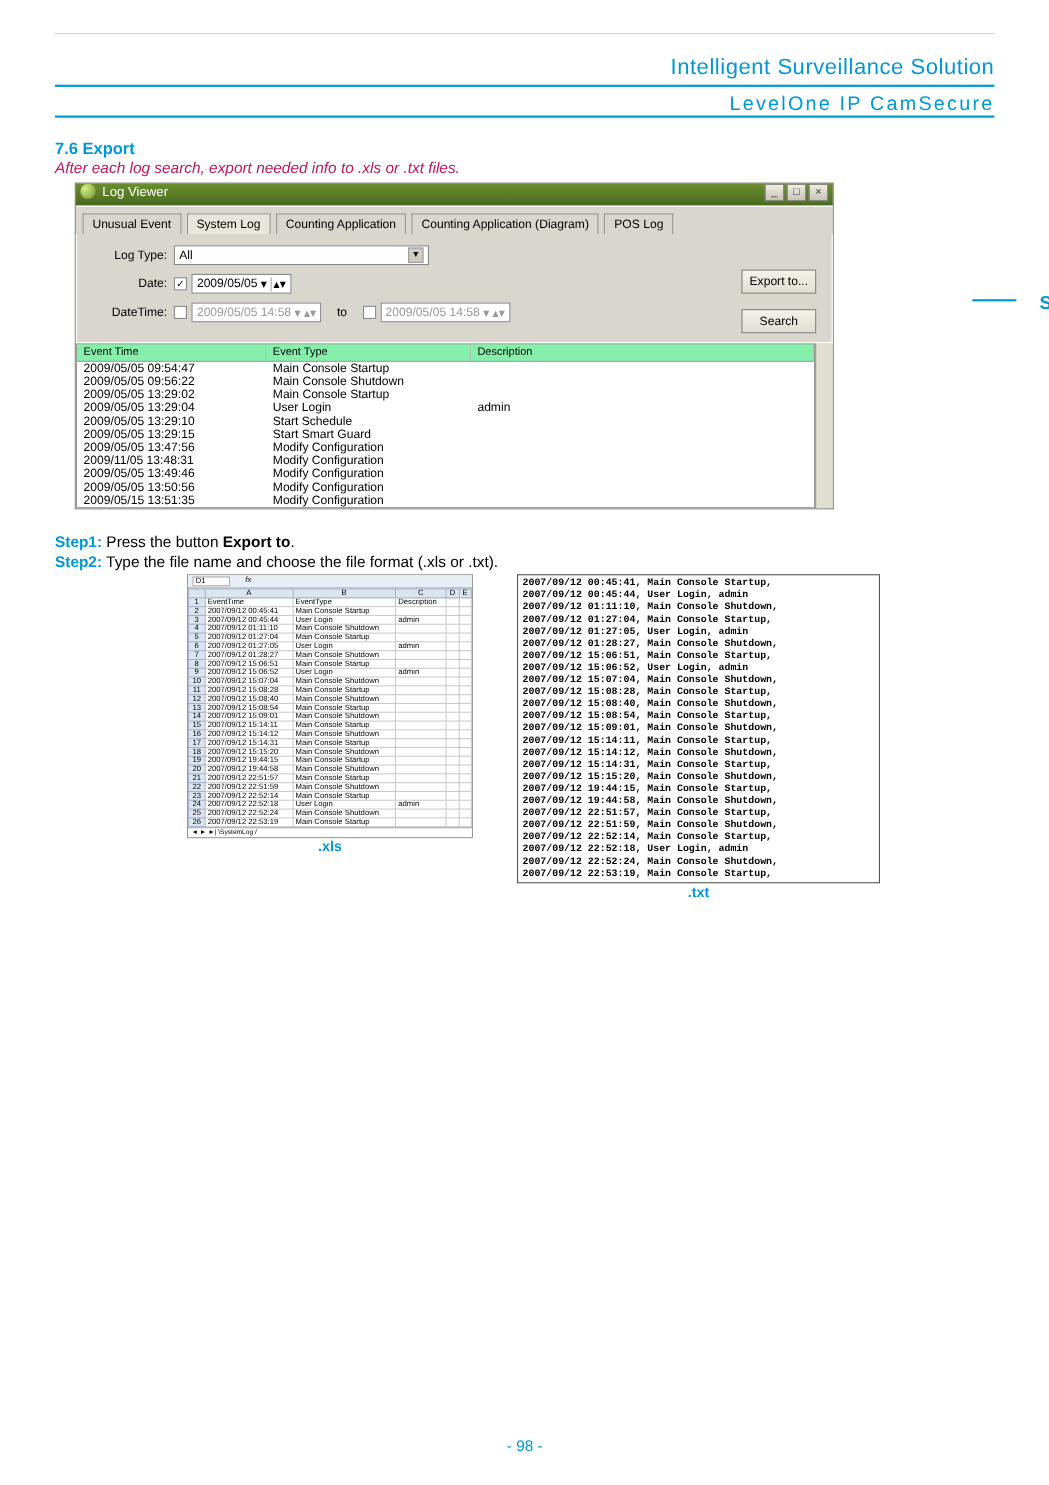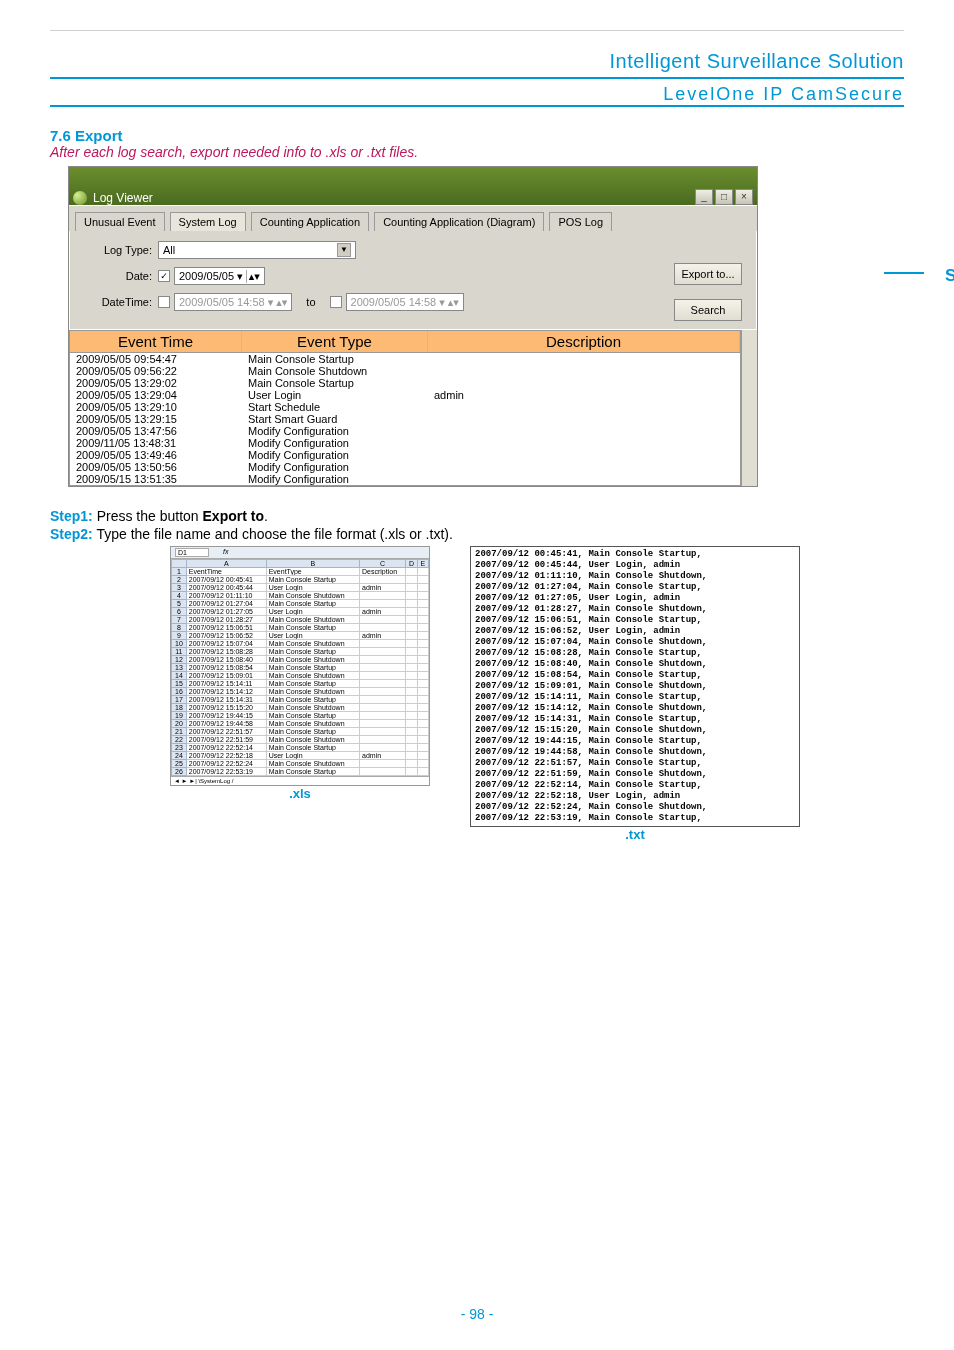--- a/index.html
+++ b/index.html
@@ -52,46 +52,46 @@
   }
   .dialog-wrap { position: relative; margin-left: 18px; }
   .log-dialog {
     width: 690px;
     background: #d9d6cd;
     border: 1px solid #888;
     font-family: Tahoma, sans-serif;
     font-size: 11px;
   }
   .titlebar {
-    height: 38px;
+    height: 20px;
     background: linear-gradient(#6b8e2f,#4a6a1f);
     display: flex;
-    align-items: flex-end;
+    align-items: flex-start;
     padding: 0 4px;
     color: #fff;
     font-size: 12px;
   }
   .titlebar .dot {
     width: 14px; height: 14px; border-radius: 50%; background: radial-gradient(circle at 30% 30%, #d4f08a, #6b8e2f);
     margin-right: 6px;
   }
   .winbtns { margin-left: auto; display: flex; gap: 2px; }
   .winbtn { width: 18px; height: 16px; background: linear-gradient(#f0eee4,#c7c4b7); border:1px solid #888; font-size:10px; text-align:center; line-height:14px; color:#333;}
   .tabbar { padding: 6px 6px 0 6px; background:#d9d6cd; border-top:1px solid #fff;}
   .tab { display:inline-block; padding:3px 8px; background:#d9d6cd; border:1px solid #999; border-bottom:none; margin-right:2px; font-size:11px; }
   .tab.active { background:#e8e5da; }
   .filterarea { padding:10px 14px; background:#d9d6cd; border:1px solid #fff; border-top:none; display:block;}
   .filterrow { display:flex; align-items:center; margin-bottom:8px; }
   .filterrow .lbl { width:68px; text-align:right; margin-right:6px; font-size:11px; }
-  .dropdown { background:#fff; border:1px solid #888; height:18px; width:198px; display:flex; align-items:center; padding:0 4px; font-size:11px;}
+  .dropdown { background:#fff; border:1px solid #888; height:18px; width:232px; display:flex; align-items:center; padding:0 4px; font-size:11px;}
   .dropdown .arrow { margin-left:auto; width:14px; height:14px; background:#d0cdc3; border:1px solid #999; font-size:8px; text-align:center; line-height:12px;}
   .datebox { background:#fff; border:1px solid #888; height:18px; padding:0 4px; display:inline-flex; align-items:center; font-size:11px;}
   .cb { width:12px; height:12px; border:1px solid #888; background:#fff; margin-right:4px; display:inline-flex; align-items:center; justify-content:center; font-size:9px;}
   .btn { width:68px; height:22px; border:1px solid #888; background:linear-gradient(#f5f3e9,#e0ddd1); font-size:11px; }
-  .list-head { display:flex; background:#fdba74; border:1px solid #999; font-size:15px;text-align:center;}
+  .list-head { display:flex; background:#86efac; border:1px solid #999; font-size:10px;}
   .list-head .col { padding:2px 6px; border-right:1px solid #bbb;}
   .col1{ width:172px;} .col2{ width:186px;} .col3{ flex:1;}
   .listbody { background:#fff; max-height:148px; overflow:hidden; border:1px solid #999; border-top:none; font-size:11px;}
   .row { display:flex; padding:0 0;}
   .row .c{ padding:0 6px;}
   .row .c1{ width:172px;} .row .c2{ width:186px;} .row .c3{ flex:1;}
   .sb { width:16px; background:#e0ddd1; border-left:1px solid #999;}
   .listouter{ display:flex;}
   .step-note-wrap{ margin-top:21px; margin-left:0;}
   .step-line { font-size:14px; margin-top:2px;}

